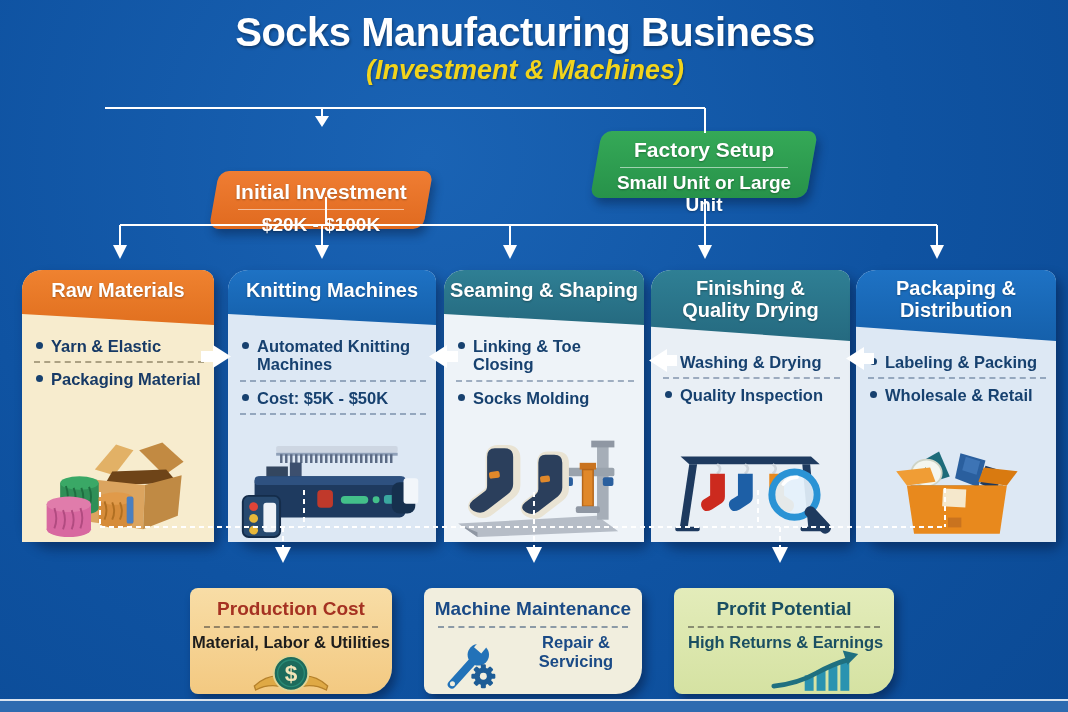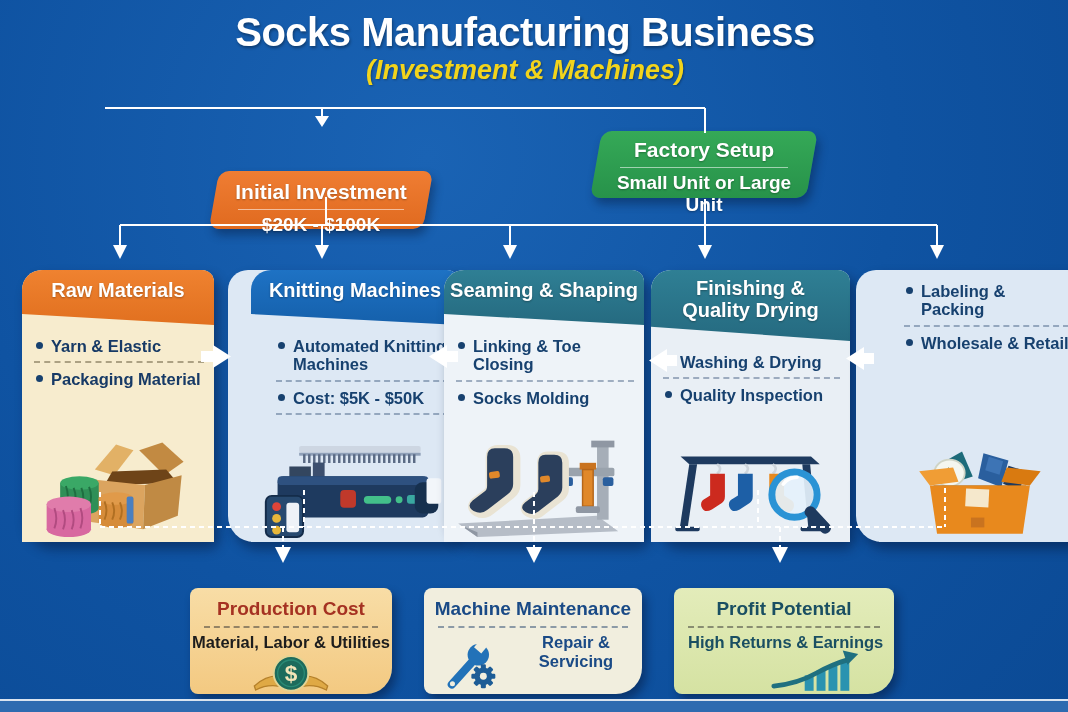--- a/index.html
+++ b/index.html
@@ -31,21 +31,21 @@
     clip-path:polygon(0 0,100% 0,100% 100%,0 80%);
     text-align:center; color:#fff; font-weight:bold; font-size:20px; line-height:1.12;
     text-shadow:0 1px 2px rgba(0,0,0,.3); }
   .h1line { height:46px; padding-top:9px; }
   .h2line { height:64px; padding-top:7px; }
   .card-header span { display:block; }
   .hd-orange { background:linear-gradient(180deg,#ef8230,#e1701f); }
   .hd-blue   { background:linear-gradient(180deg,#1e72c4,#1560ab); }
   .hd-teal   { background:linear-gradient(180deg,#2f7f94,#256a80); }
   .card-body { position:relative; flex:1; padding:6px 8px 0 10px; }
-  .bd-cream { background:#f7ecce; } .bd-blue { background:#dde8f4;padding-left:23px; }
+  .bd-cream { background:#f7ecce; } .bd-blue { background:#dde8f4; }
   .bd-pale  { background:#eef3f8; } .bd-pale2{ background:#e9eff5; } 
   .bullet { display:flex; gap:8px; align-items:flex-start; font-weight:bold; font-size:16.5px;
     color:#17416f; line-height:1.12; padding:6px 2px 5px 4px; }
   .bullet .dot { flex:none; width:7px; height:7px; border-radius:50%; background:#17416f; margin-top:5px; }
   .dashsep { border-top:2px dashed rgba(40,70,110,.4); margin:1px 2px; }
   .bd-cream .dashsep { border-top-color:rgba(80,70,40,.45); }
   .bd-cream .bullet { color:#173a66; }
   .illus { position:absolute; bottom:3px; left:50%; transform:translateX(-50%); }
   
   .bbox { position:absolute; top:588px; height:106px; z-index:2; border-radius:8px 8px 26px 8px;
@@ -287,20 +287,24 @@
             <path d="M6,40 h17 v25 l6,4 q7,3 5,10 q-3,8 -12,3 l-12,-8 q-4,-3 -4,-8 z" fill="#e8891d"></path>
           </g>
         <circle cx="145" cy="64" r="26" fill="#e4f1fb" fill-opacity="0.92" stroke="#2a93d5" stroke-width="8"></circle>
         <path d="M132,52 q6,-8 16,-8" stroke="#ffffff" stroke-width="4" fill="none" stroke-linecap="round"></path>
         <rect x="-7" y="-6" width="38" height="13" rx="6" fill="#1e3a5f" transform="translate(164,84) rotate(47)"></rect>
       </svg>
     </div>
   </div>
 
   <div class="card bd-blue" style="left:856px; width:200px;">
+    <div class="card-header hd-blue h2line">
+      <span>Packaping &amp;</span>
+      <span>Distribution</span>
+    </div>
     <div class="card-body bd-blue">
       <div class="bullet">
           <span class="dot"></span>
           <span>Labeling &amp; Packing</span>
         </div>
       <div class="dashsep"></div>
       <div class="bullet">
           <span class="dot"></span>
           <span>Wholesale &amp; Retail</span>
         </div>

